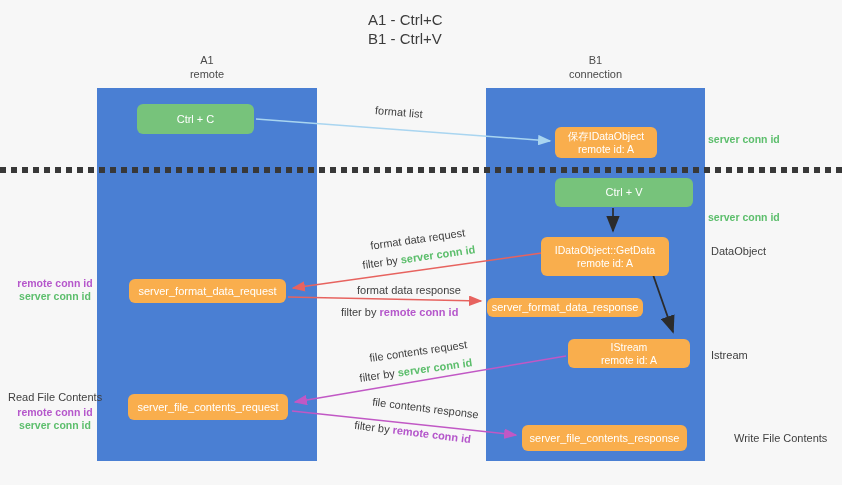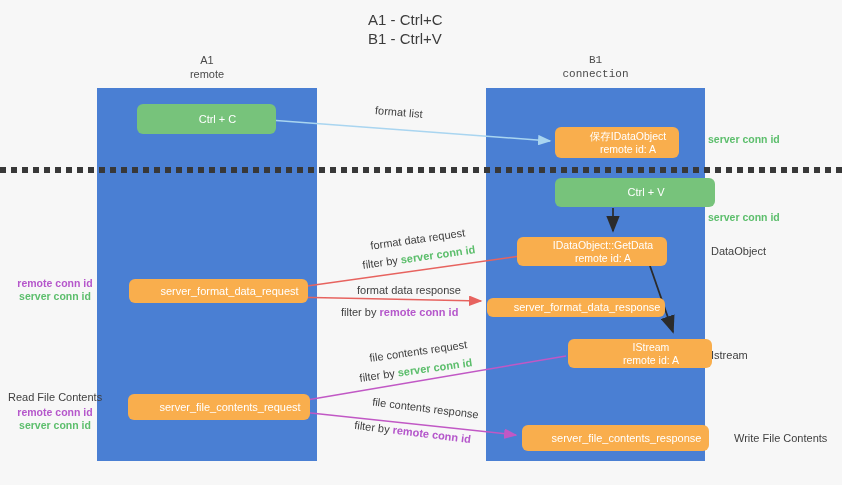--- a/index.html
+++ b/index.html
@@ -6,35 +6,35 @@
   body{font-family:"Liberation Sans","DejaVu Sans",sans-serif;background:#f7f7f7;}
   .canvas{position:relative;width:842px;height:485px;background:#f7f7f7;overflow:hidden;}
 
   .title{position:absolute;left:368px;top:10px;font-size:15px;line-height:19px;color:#3c3c3c;}
 
   .col{position:absolute;top:88px;width:220px;height:373px;background:#4A7FD3;}
   .col-a1{left:97px;}
   .col-b1{left:486px;width:219px;}
   .col-header{position:absolute;top:53px;width:220px;text-align:center;font-size:11px;line-height:14px;color:#4a4a4a;}
   .col-header.h-a1{left:97px;}
-  .col-header.h-b1{left:486px;width:219px;font-family:Liberation Mono, monospace;}
+  .col-header.h-b1{left:486px;width:219px;}
 
   .dotline{position:absolute;left:0;top:167px;width:842px;height:6px;
     background:repeating-linear-gradient(90deg,#383838 0 6px,transparent 6px 11px);}
 
   .node{position:absolute;display:flex;flex-direction:column;align-items:center;justify-content:center;
-    color:#fff;font-size:11px;line-height:13px;text-align:center;border-radius:6px;padding-left:22px;}
+    color:#fff;font-size:11px;line-height:13px;text-align:center;border-radius:6px;}
   .green{background:#77C37B;}
   .orange{background:#F9AE4D;}
   .two{font-size:10.5px;}
 
   .n-ctrl-c{left:137px;top:104px;width:117px;height:30px;}
   .n-save-dobj{left:555px;top:127px;width:102px;height:31px;}
   .n-ctrl-v{left:555px;top:178px;width:138px;height:29px;}
-  .n-getdata{left:517px;top:237px;width:128px;height:29px;}
+  .n-getdata{left:541px;top:237px;width:128px;height:39px;}
   .n-fmt-req{left:129px;top:279px;width:157px;height:24px;}
   .n-fmt-resp{left:487px;top:298px;width:156px;height:19px;}
   .n-istream{left:568px;top:339px;width:122px;height:29px;}
   .n-file-req{left:128px;top:394px;width:160px;height:26px;}
   .n-file-resp{left:522px;top:425px;width:165px;height:26px;}
 
   .lbl{position:absolute;font-size:11px;color:#3f3f3f;white-space:nowrap;}
   .lbl.small{font-size:10.5px;}
   .greentx{color:#5CBE6C;font-weight:bold;}
   .purpletx{color:#B557CB;font-weight:bold;}

